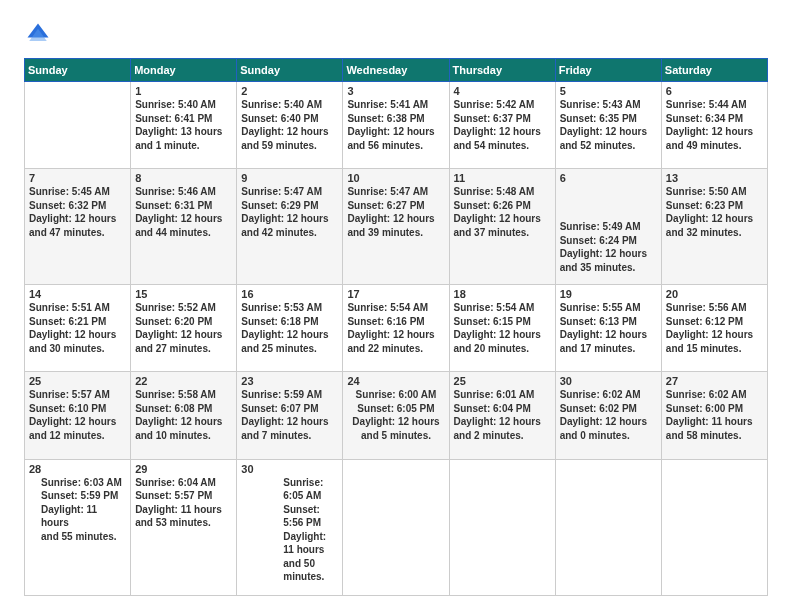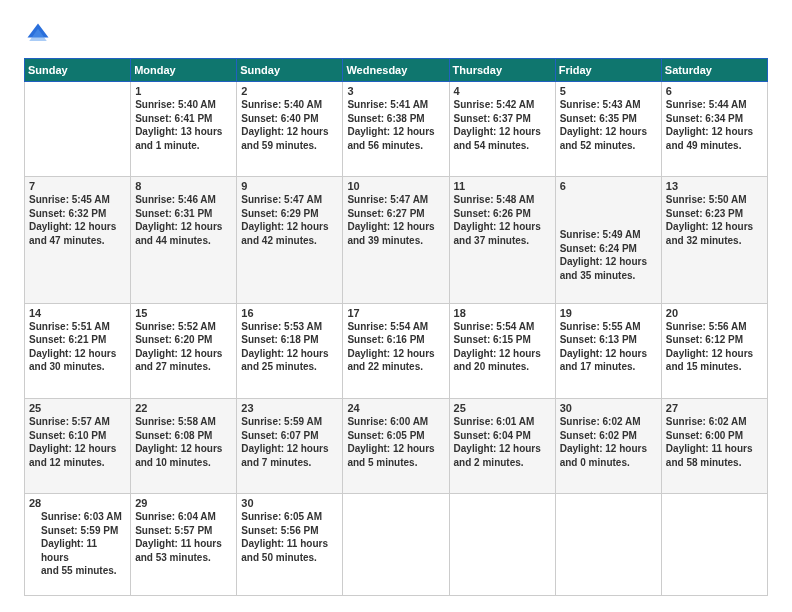--- a/index.html
+++ b/index.html
@@ -298,21 +298,21 @@
           </td>
           <td>
             <span class="day-number">23</span>
             <div class="day-info" style="white-space: pre-line;">Sunrise: 5:59 AM
 Sunset: 6:07 PM
 Daylight: 12 hours
 and 7 minutes.</div>
           </td>
           <td>
             <span class="day-number">24</span>
-            <div class="day-info" style="white-space: pre-line;">Sunrise: 6:00 AM
+            <div class="day-info" style="white-space: pre-line; text-align: center;">Sunrise: 6:00 AM
 Sunset: 6:05 PM
 Daylight: 12 hours
 and 5 minutes.</div>
           </td>
           <td>
             <span class="day-number">25</span>
             <div class="day-info" style="white-space: pre-line;">Sunrise: 6:01 AM
 Sunset: 6:04 PM
 Daylight: 12 hours
 and 2 minutes.</div>
@@ -342,21 +342,21 @@
           </td>
           <td>
             <span class="day-number">29</span>
             <div class="day-info" style="white-space: pre-line;">Sunrise: 6:04 AM
 Sunset: 5:57 PM
 Daylight: 11 hours
 and 53 minutes.</div>
           </td>
           <td>
             <span class="day-number">30</span>
-            <div class="day-info" style="white-space: pre-line;">Sunrise: 6:05 AM
+            <div class="day-info" style="white-space: pre-line; margin-left: 42px;">Sunrise: 6:05 AM
 Sunset: 5:56 PM
 Daylight: 11 hours
 and 50 minutes.</div>
           </td>
           <td class="empty-cell"></td>
           <td class="empty-cell"></td>
           <td class="empty-cell"></td>
           <td class="empty-cell"></td>
         </tr>
       </tbody>

